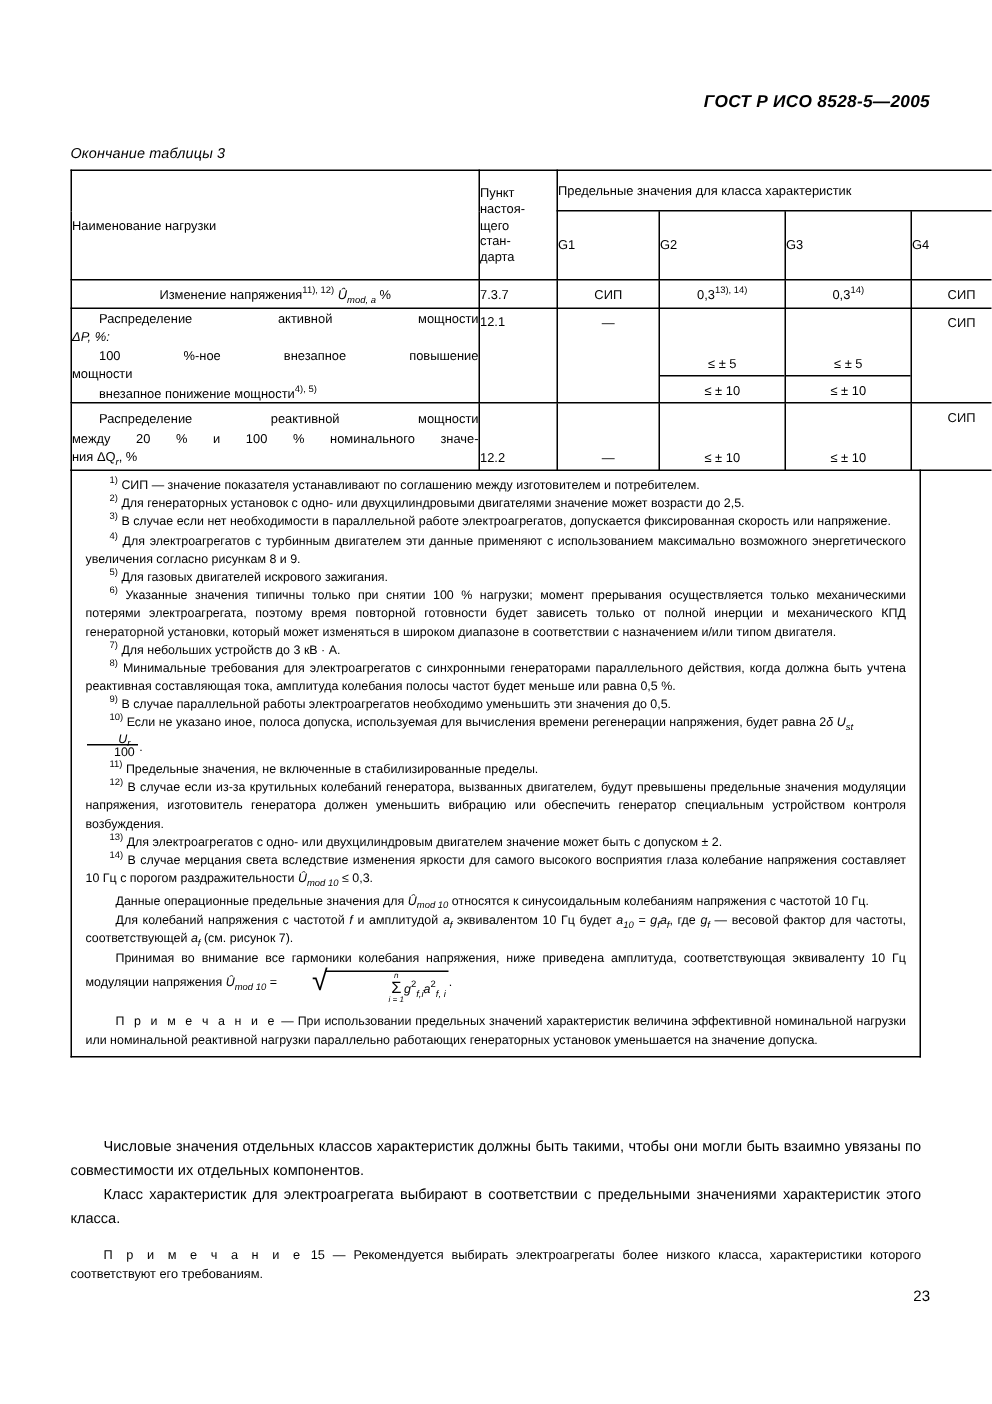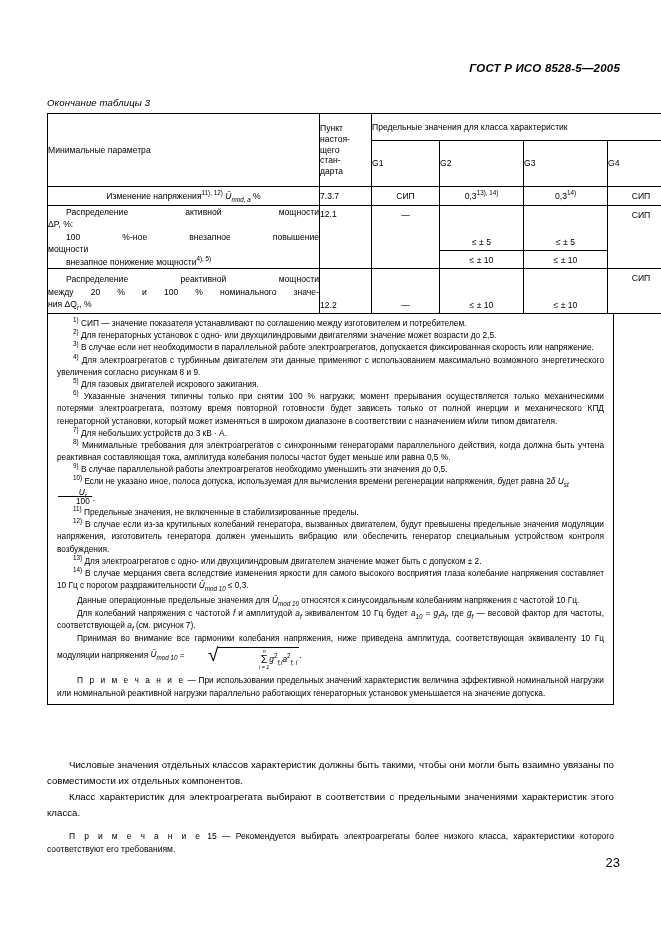--- a/index.html
+++ b/index.html
@@ -210,21 +210,21 @@
     font-size: 8.5px;
     line-height: 1.5;
     text-align: justify;
   }
   .final-note p { margin: 0; text-indent: 22px; }
 
   .page-num {
     position: absolute;
     right: 41px;
     bottom: 66px;
-    font-size: 13px;
+    font-size: 10px;
   }
 </style>
 </head>
 <body>
 
 <div class="page">
 
   <div class="doc-header">ГОСТ Р ИСО 8528-5—2005</div>
 
   <div class="table-caption">Окончание таблицы 3</div>
@@ -234,21 +234,21 @@
       <colgroup>
         <col style="width:272px">
         <col style="width:52px">
         <col style="width:68px">
         <col style="width:84px">
         <col style="width:84px">
         <col style="width:67px">
       </colgroup>
       <thead>
         <tr>
-          <td class="hdr-cell" rowspan="2" style="height:72px;">Минимальные параметра</td>
+          <td class="hdr-cell" rowspan="2" style="height:72px;">Наименование нагрузки</td>
           <td class="hdr-cell" rowspan="2">
             <span class="fn-line">Пункт</span>
             <span class="fn-line">настоя-</span>
             <span class="fn-line">щего</span>
             <span class="fn-line">стан-</span>
             <span class="fn-line">дарта</span>
           </td>
           <td class="hdr-cell" colspan="4" style="height:26px;">Предельные значения для класса характеристик</td>
         </tr>
         <tr>
@@ -269,21 +269,21 @@
           <td class="num-cell">7.3.7</td>
           <td class="val-cell">СИП</td>
           <td class="val-cell"><span>0,3</span><sup class="fn">13), 14)</sup></td>
           <td class="val-cell"><span>0,3</span><sup class="fn">14)</sup></td>
           <td class="val-cell">СИП</td>
         </tr>
 
         <tr>
           <td class="param-cell" style="height:57px;">
             <span class="ln ind">Распределение активной мощности</span>
-            <span class="ln" style="text-align-last:left;">ΔP, %:</span>
+            <span class="ln" style="text-align-last:left;font-style:italic;">ΔP, %:</span>
             <span class="ln ind">100 %-ное внезапное повышение</span>
             <span class="ln" style="text-align-last:left;">мощности</span>
             <span class="ln ind" style="text-align-last:left;"><span>внезапное понижение мощности</span><sup class="fn">4), 5)</sup></span>
           </td>
           <td class="num-cell" style="vertical-align:top; padding-top:3px;">12.1</td>
           <td class="val-cell" style="vertical-align:top; padding-top:4px;">—</td>
           <td style="padding:0; vertical-align:bottom;">
             <table class="inner">
               <tbody>
                   <tr>

